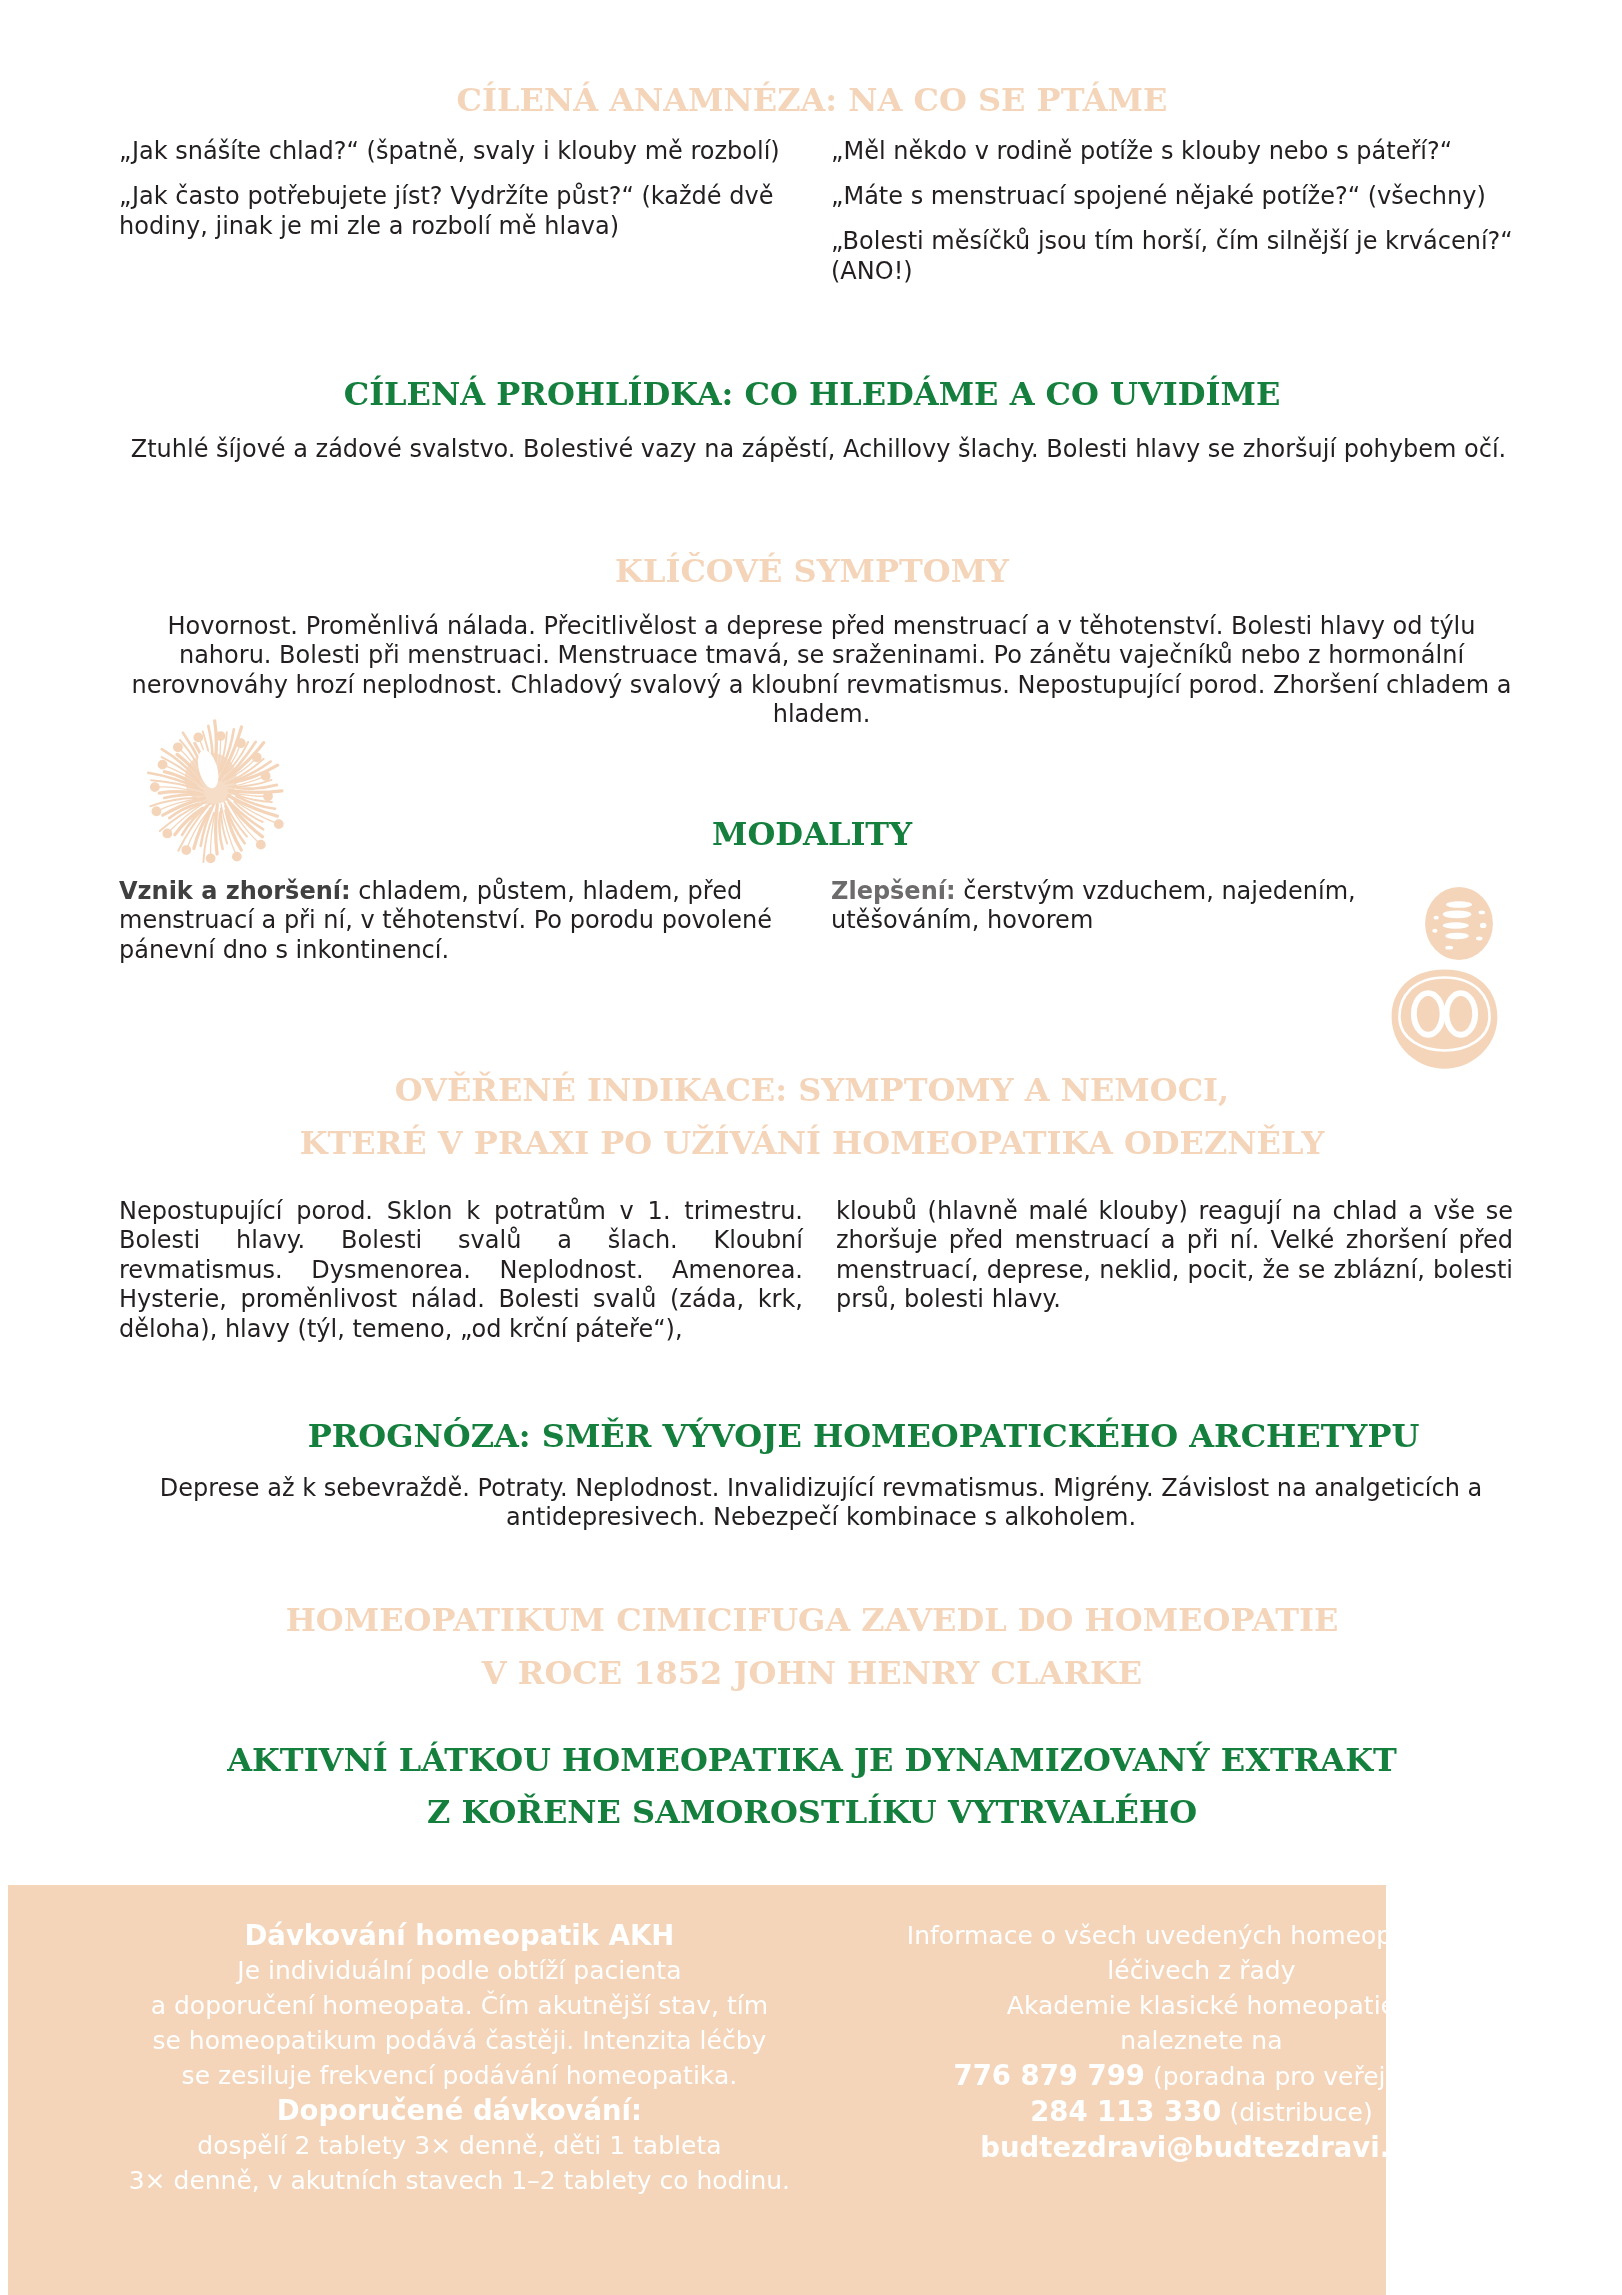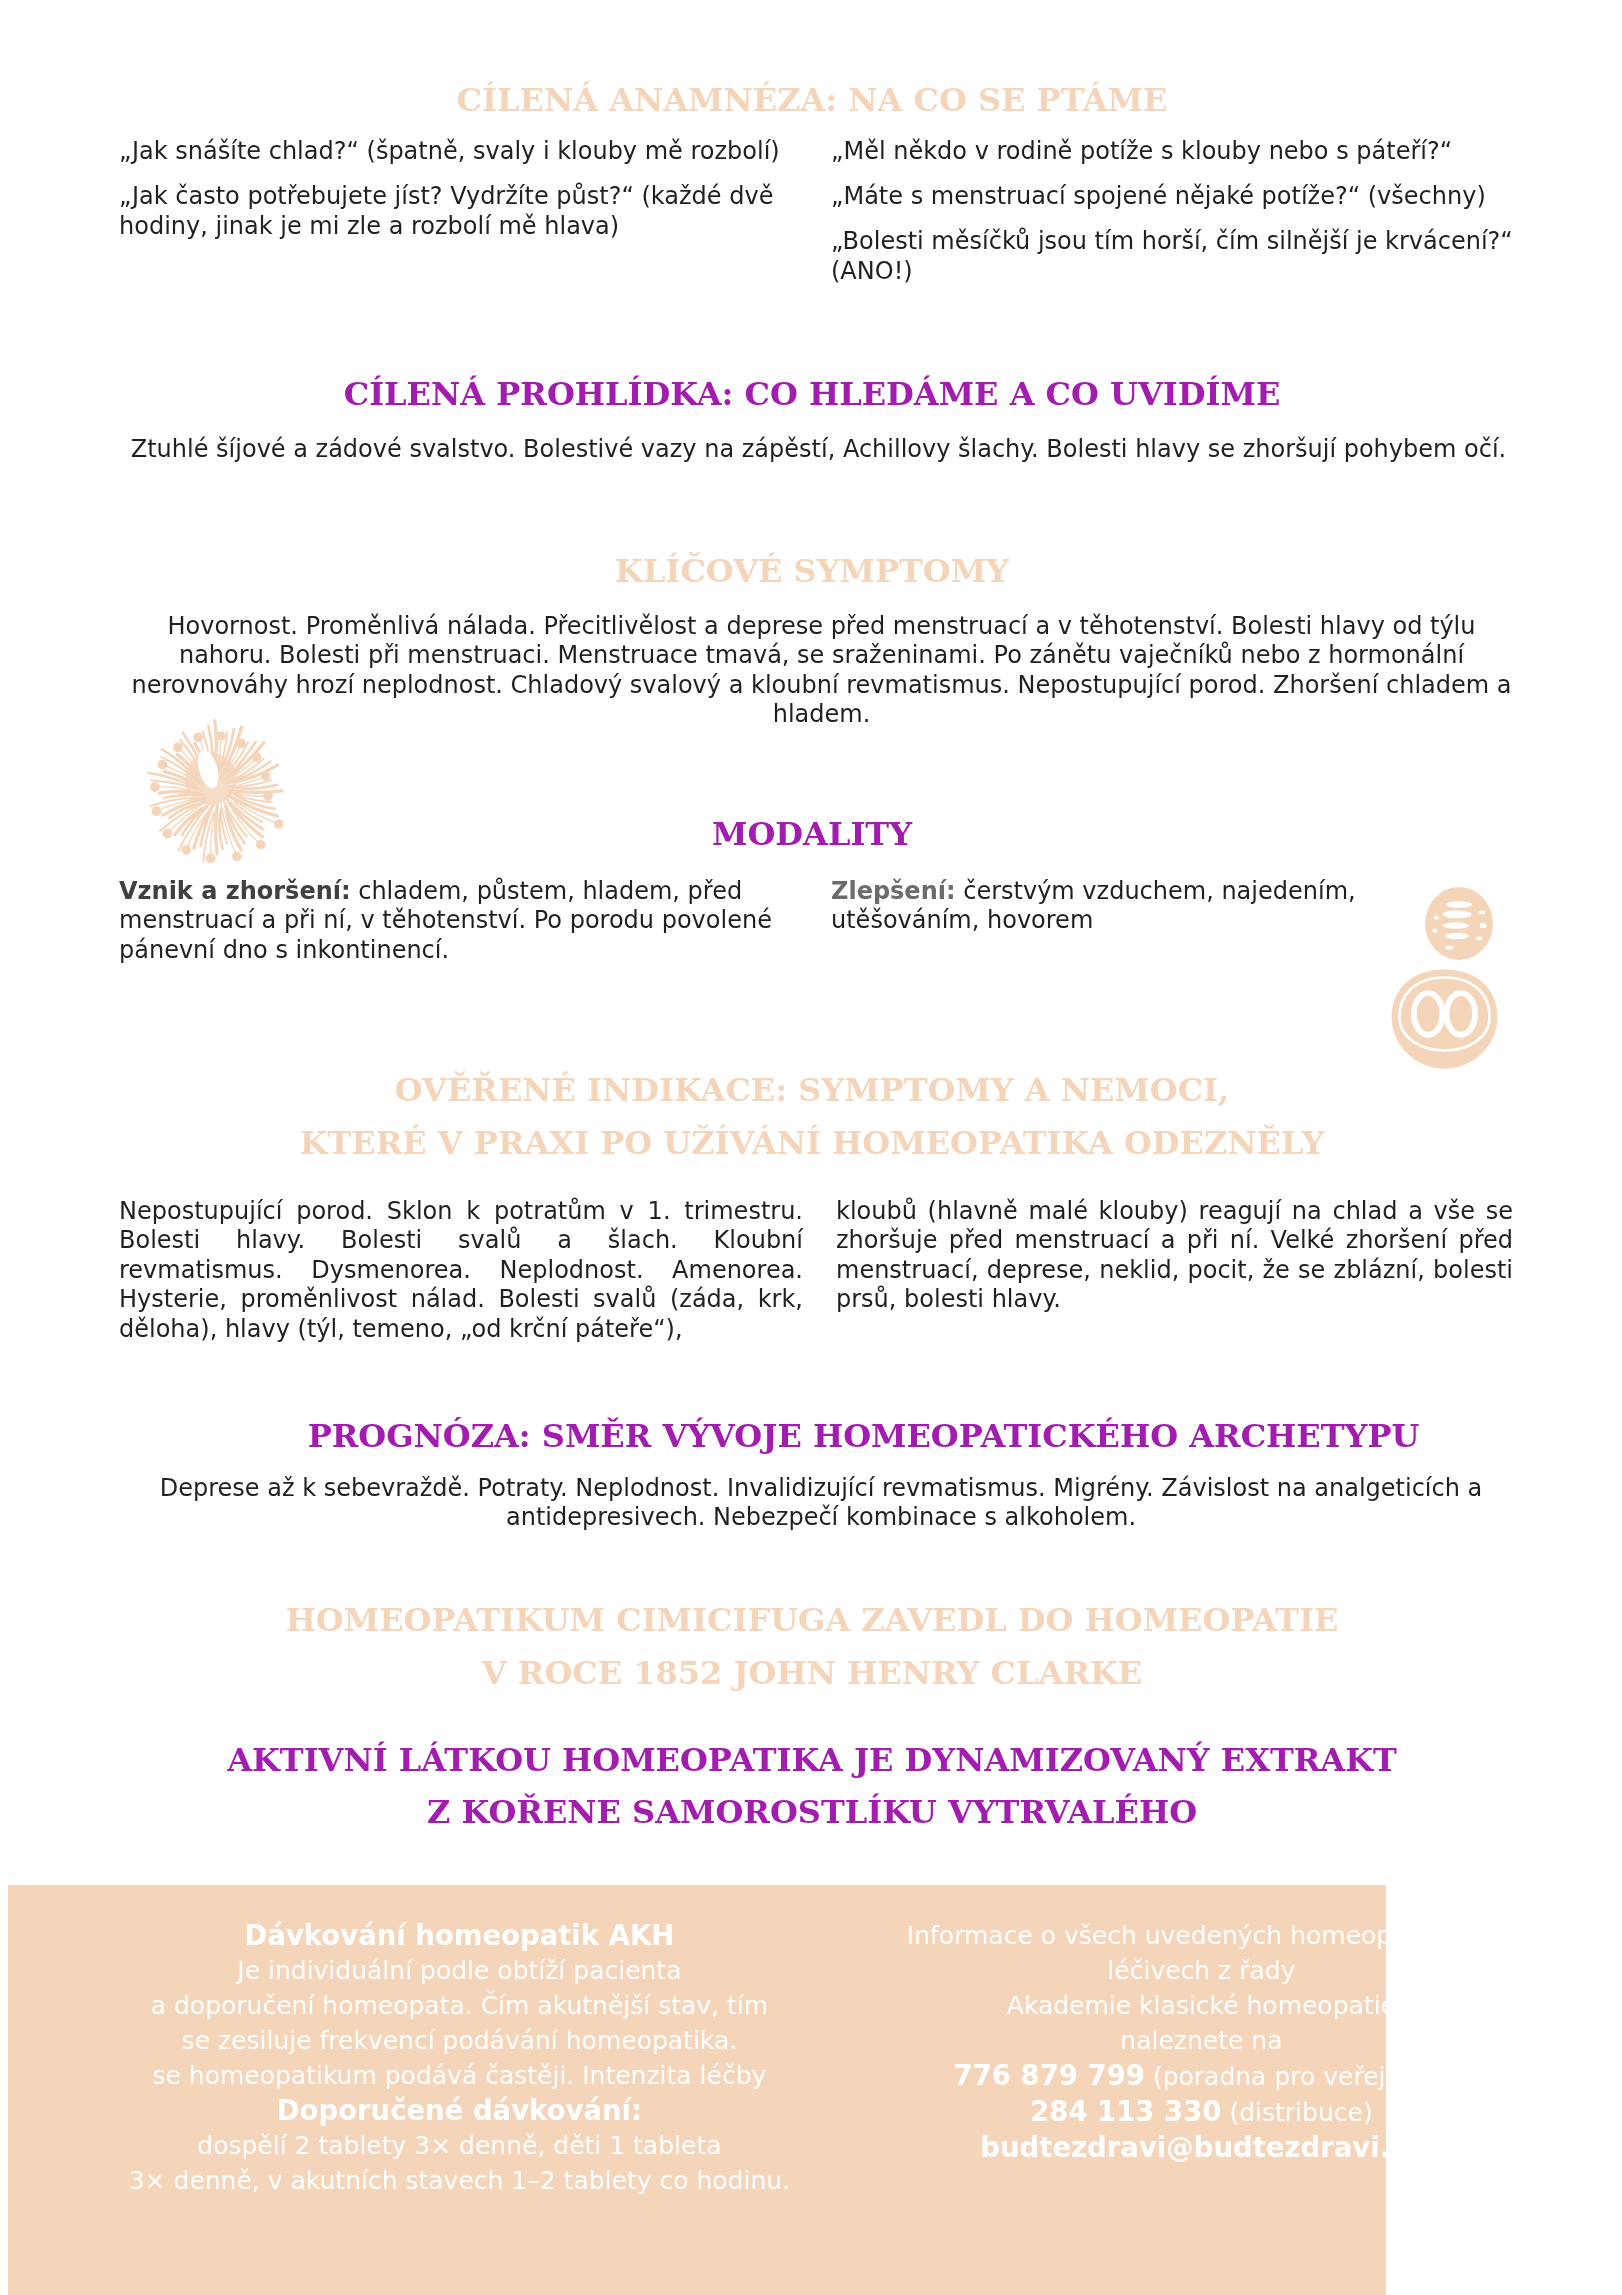--- a/index.html
+++ b/index.html
@@ -9,21 +9,21 @@
       font-family: "DejaVu Sans", sans-serif;
     }
     .abs { position: absolute; }
     .h-peach, .h-gray {
       font-family: "DejaVu Serif", serif; font-weight: bold;
       text-transform: uppercase; text-align: center; margin: 0;
       font-size: 32px; line-height: 1.0; letter-spacing: 0px;
       left: 79px; width: 1466px;
     }
     .h-peach { color: #f4d5ba; }
-    .h-gray { color: #a21caf; }
+    .h-gray { color: #15803d; }
     .body-txt { font-size: 24px; line-height: 29.4px; margin: 0; }
     .center { text-align: center; }
     .justify { text-align: justify; }
     .col { position: absolute; }
     .q { margin: 0 0 15.7px 0; }
     .lbl-peach { color: #404040; font-weight: bold; }
     .lbl-gray { color: #6d6b6c; font-weight: bold; }
 
     #footer {
       position: absolute; left: 7.9px; top: 1885px; width: 1378px; height: 411px;
@@ -179,22 +179,22 @@
 <h2 class="abs h-peach" style="top:1657px;">V ROCE 1852 JOHN HENRY CLARKE</h2>
 
 <h2 class="abs h-gray" style="top:1744px;">AKTIVNÍ LÁTKOU HOMEOPATIKA JE DYNAMIZOVANÝ EXTRAKT</h2>
 <h2 class="abs h-gray" style="top:1796px;">Z KOŘENE SAMOROSTLÍKU VYTRVALÉHO</h2>
 
 <div id="footer">
   <div class="ft-col" style="left:111px; width:681px;">
     <p class="b">Dávkování homeopatik AKH</p>
     <p>Je individuální podle obtíží pacienta</p>
     <p>a doporučení homeopata. Čím akutnější stav, tím</p>
+    <p>se homeopatikum podává častěji. Intenzita léčby</p>
     <p>se zesiluje frekvencí podávání homeopatika.</p>
-    <p>se homeopatikum podává častěji. Intenzita léčby</p>
     <p class="b">Doporučené dávkování:</p>
     <p>dospělí 2 tablety 3× denně, děti 1 tableta</p>
     <p>3× denně, v akutních stavech 1–2 tablety co hodinu.</p>
   </div>
   <div class="ft-col" style="left:824px; width:739px;">
     <p>Informace o všech uvedených homeopatických</p>
     <p>léčivech z řady</p>
     <p>Akademie klasické homeopatie</p>
     <p>naleznete na</p>
     <p><span class="b">776 879 799</span><span> (poradna pro veřejnost)</span></p>

